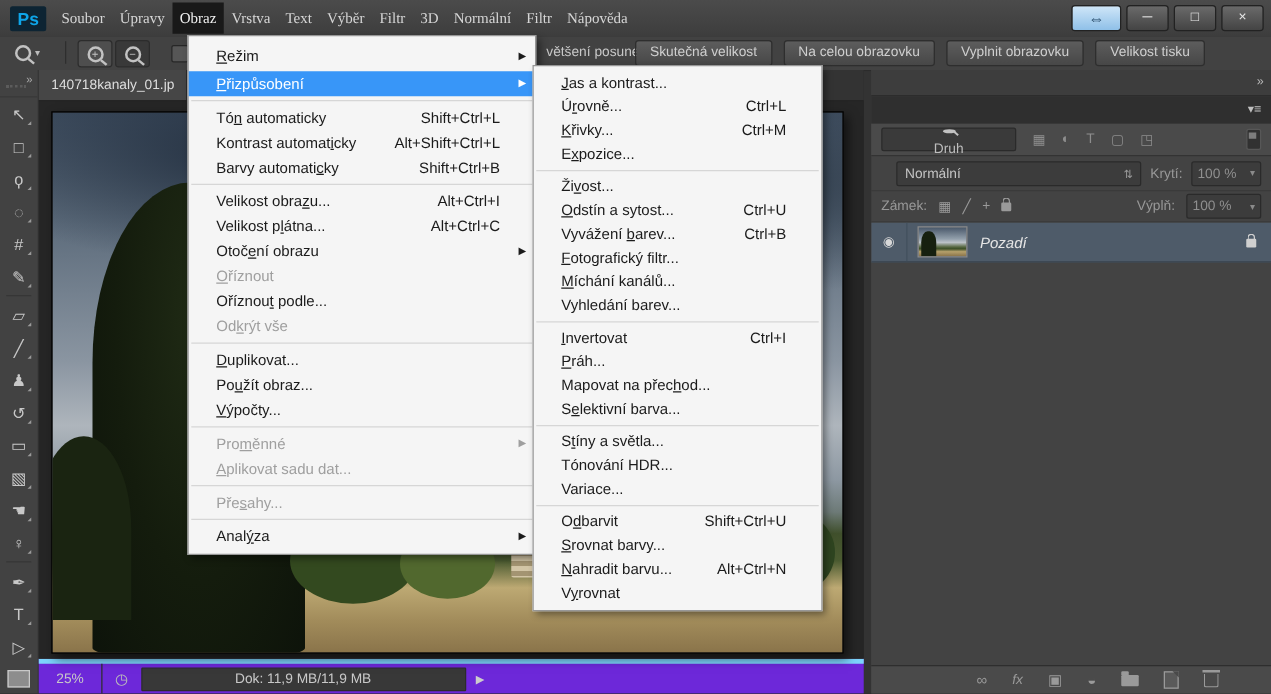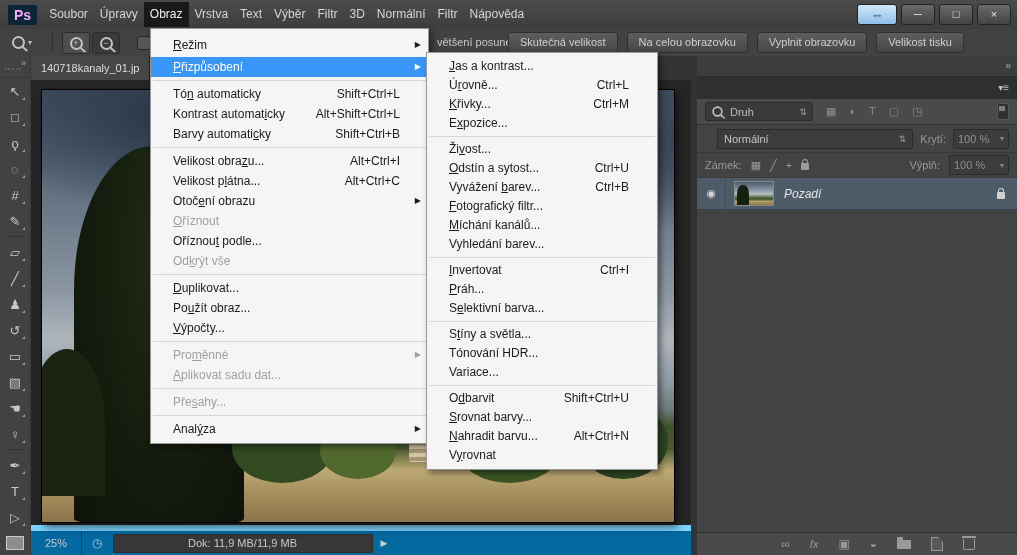--- a/index.html
+++ b/index.html
@@ -4,23 +4,23 @@
 <style>
   html,body{margin:0;padding:0;background:#2b2b2b;font-family:"Liberation Sans",sans-serif;}
   .app{position:relative;width:1017px;height:555px;background:#333;overflow:hidden;color:#ccc;
        -webkit-font-smoothing:antialiased;}
   u{text-decoration:underline;}
 
   
   .menubar{position:absolute;left:0;top:0;width:1017px;height:29px;
     background:linear-gradient(#4b4b4b,#3d3d3d);border-bottom:1px solid #2a2a2a;
     display:flex;align-items:center;}
-  .ps-logo{margin:0 6px 0 8px;background:#0d2433;color:#f0abfc;font-weight:bold;font-size:14px;
+  .ps-logo{margin:0 6px 0 8px;background:#0d2433;color:#0ea5e9;font-weight:bold;font-size:14px;
     padding:3px 6px;border-radius:2px;line-height:14px;}
-  .mb-item{padding:0 6px;font-size:12px;color:#d6d6d6;height:25px;line-height:25px;cursor:default;}
+  .mb-item{padding:0 6px;font-size:12px;color:#d6d6d6;height:25px;line-height:25px;cursor:default;font-family:Liberation Serif, serif;}
   .mb-item.active{background:#191919;color:#f0f0f0;}
   .winbtns{position:absolute;right:6px;top:4px;display:flex;gap:4px;}
   .wbtn{width:32px;height:19px;border:1px solid #222;border-radius:3px;
     background:linear-gradient(#6a6a6a,#444);color:#e8e8e8;font-size:11px;
     display:flex;align-items:center;justify-content:center;line-height:1;}
   .wbtn.blue{background:linear-gradient(#cfe6f8,#8fc0e8);color:#1c3f5e;width:38px;font-size:13px;}
 
   
   .optionsbar{position:absolute;left:0;top:29px;width:1017px;height:27px;background:#424242;
     border-bottom:1px solid #2b2b2b;}
@@ -68,38 +68,38 @@
     border-radius:46% 54% 28% 30% / 38% 42% 2% 2%;}
   .tree-left{position:absolute;left:-2%;bottom:6%;width:12%;height:34%;background:#1a2411;border-radius:50% 50% 0 0;}
   .bush{position:absolute;border-radius:50%;}
   .bush.b1{left:30%;bottom:9%;width:16%;height:16%;background:#33491f;}
   .bush.b2{left:44%;bottom:10%;width:12%;height:13%;background:#51682e;}
   .bush.b3{left:66%;bottom:9%;width:16%;height:15%;background:#3c5424;}
   .bush.b4{left:85%;bottom:10%;width:14%;height:17%;background:#2e4420;}
   .steps{position:absolute;left:58%;bottom:14%;width:6%;height:15%;border-radius:2px;
     background:repeating-linear-gradient(180deg,#d2c5a6 0 4px,#a39472 4px 8px);}
 
-  .statusbar{height:24px;flex:0 0 auto;background:#0369a1;border-top:6px solid #7dd3fc;
+  .statusbar{height:24px;flex:0 0 auto;background:#6d28d9;border-top:4px solid #7dd3fc;
     display:flex;align-items:center;font-size:11px;color:#c8c8c8;}
   .sb-zoom{padding:0 14px 0 14px;border-right:1px solid #2e2e2e;height:100%;line-height:24px;}
   .sb-clock{margin:0 10px;color:#bbb;font-size:12px;}
   .sb-doc{width:258px;height:17px;line-height:17px;text-align:center;background:#383838;border:1px solid #2c2c2c;border-radius:1px;}
   .sb-arrow{margin-left:8px;font-size:9px;color:#ccc;}
 
   
   .rightpanel{position:absolute;left:697px;top:56px;width:320px;height:499px;background:#434343;display:flex;flex-direction:column;}
   .rp-strip{height:20px;background:#3d3d3d;border-bottom:1px solid #2c2c2c;text-align:right;color:#b5b5b5;font-size:10px;line-height:20px;padding-right:6px;flex:0 0 auto;}
   .rp-tabs{height:22px;background:#2f2f2f;display:flex;align-items:flex-end;flex:0 0 auto;}
   .ptab{height:22px;line-height:22px;padding:0 10px;font-size:12px;color:#979797;background:#373737;border-right:1px solid #282828;}
   .ptab.active{background:#4c4c4c;color:#e2e2e2;}
   .rp-tabs .fill{flex:1;}
   .panelmenu{padding:0 8px;color:#c0c0c0;font-size:10px;line-height:22px;}
   .rp-filter{height:25px;background:#4a4a4a;border-bottom:1px solid #333;display:flex;align-items:center;gap:13px;padding:0 8px;flex:0 0 auto;}
   .kindcombo{width:96px;height:17px;background:#3a3a3a;border:1px solid #2a2a2a;border-radius:2px;
-    display:flex;align-items:center;gap:6px;padding:0 5px;font-size:11px;color:#bdbdbd;}
+    display:flex;align-items:center;gap:6px;padding:0 5px;font-size:11px;color:#bdbdbd;flex-direction:column;}
   .kindcombo .arr{margin-left:auto;font-size:9px;color:#9a9a9a;}
   .ficon{color:#8d8d8d;font-size:11px;}
   .switch{margin-left:auto;width:10px;height:15px;background:#313131;border:1px solid #575757;border-radius:2px;position:relative;}
   .switch::before{content:"";position:absolute;left:1px;top:2px;width:6px;height:5px;background:#7d7d7d;}
   .rp-blend{height:27px;display:flex;align-items:center;gap:7px;padding:0 8px;border-bottom:1px solid #3a3a3a;flex:0 0 auto;}
   .blendcombo{width:198px;height:18px;background:#3c3c3c;border:1px solid #2a2a2a;border-radius:2px;
     display:flex;align-items:center;padding:0 6px;font-size:11px;color:#c4c4c4;margin-left:12px;}
   .blendcombo .arr{margin-left:auto;font-size:9px;color:#9a9a9a;}
   .rp-label{font-size:11px;color:#989898;}
   .valcombo{width:50px;height:18px;background:#3c3c3c;border:1px solid #2a2a2a;border-radius:2px;
@@ -566,20 +566,25 @@
 
       </div>
 
 
       <div class="mi">
         <span class="lb"><u>P</u>ráh...</span>
         <span class="sc"></span>
 
       </div>
 
+      <div class="mi">
+        <span class="lb">Mapovat na přec<u>h</u>od...</span>
+        <span class="sc"></span>
+
+      </div>
 
       <div class="mi">
         <span class="lb">S<u>e</u>lektivní barva...</span>
         <span class="sc"></span>
 
       </div>
 
       <div class="divider"></div>
 
       <div class="mi">

